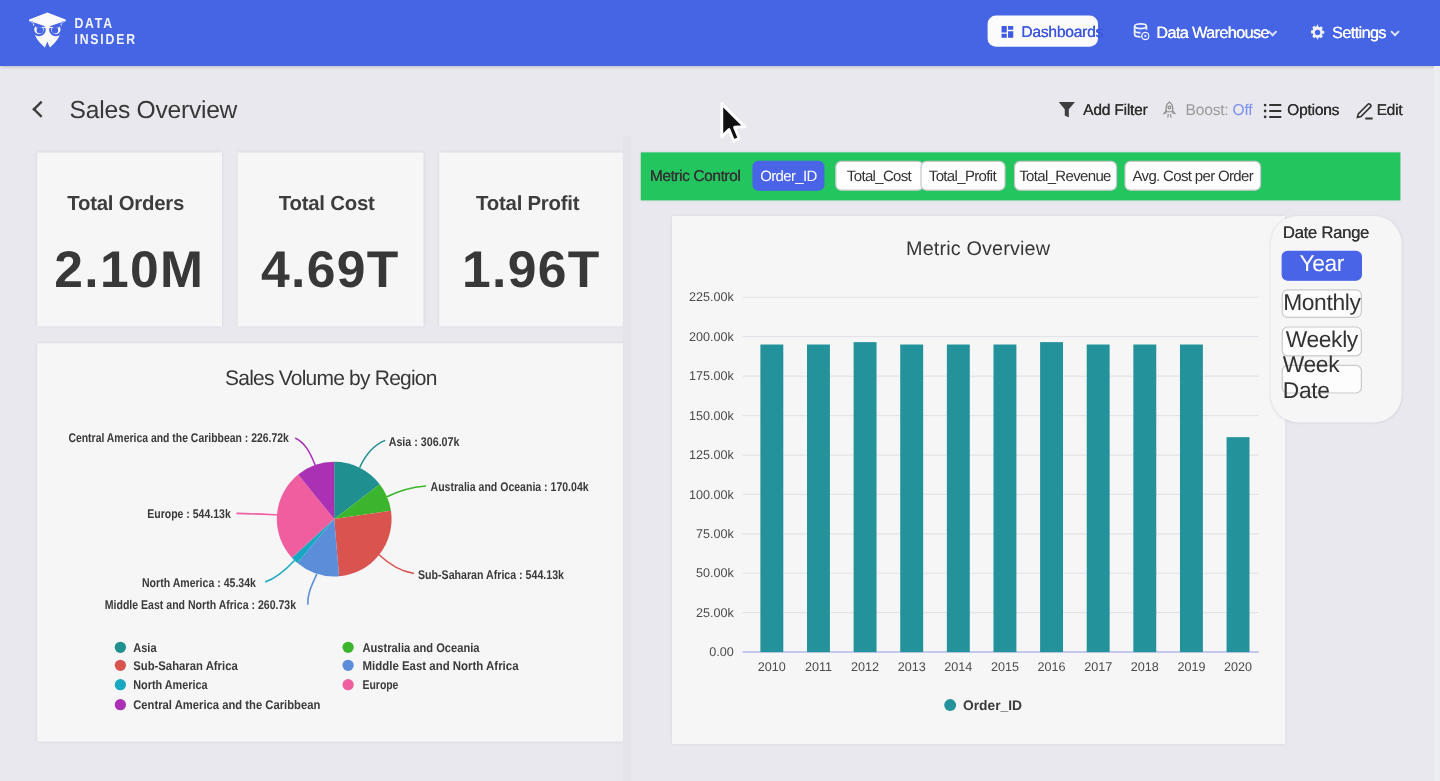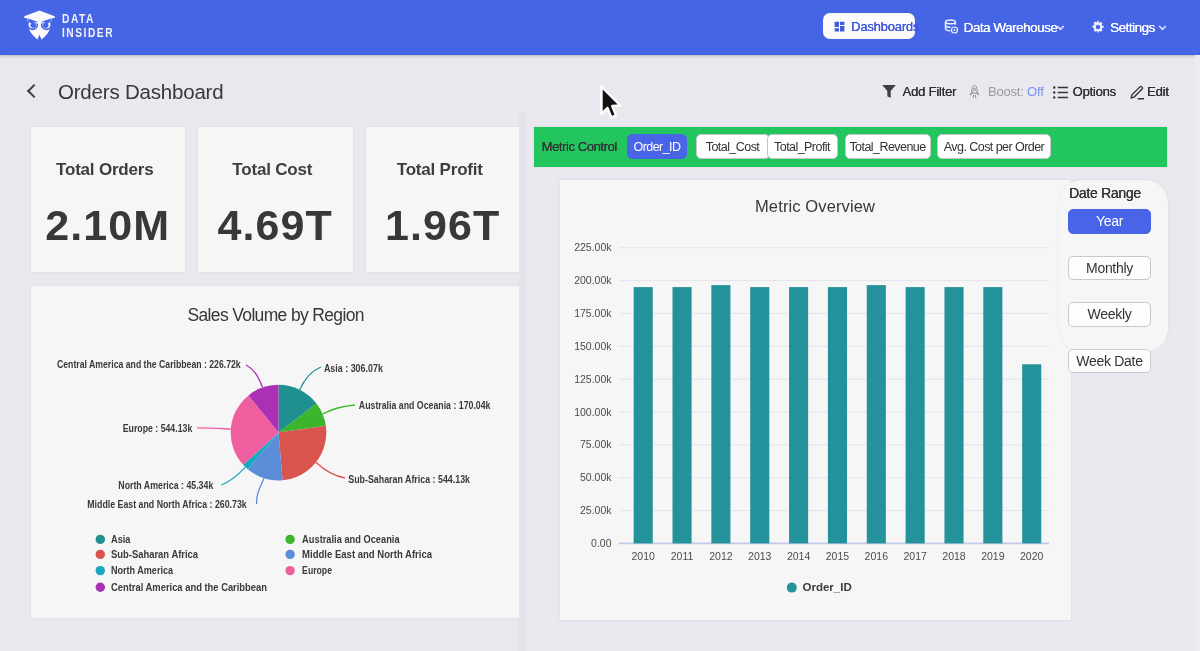--- a/index.html
+++ b/index.html
@@ -37,23 +37,23 @@
   .metricbar .cap { position:absolute; left:7.5px; top:12px; font-size:13px; color:#343434; letter-spacing:-0.4px;
                     text-shadow:0.2px 0 0 #343434; }
   .mbtn { position:absolute; top:7.5px; height:25px; border-radius:5px; border:1px solid #c6c6c8;
           background:#fff; color:#323232; font-size:12.5px; letter-spacing:-0.55px;
           display:flex; align-items:center; justify-content:center; white-space:nowrap; }
   .mbtn.sel { background:#4a64e8; border-color:#4a64e8; color:#fff; }
   
   .datecard { left:1059px; top:180px; width:108.5px; height:172px; padding:5px 9px;border-radius:23px; }
   .datecard .cap { font-size:14px; line-height:16px; color:#333; margin:0 0 8px 1px; letter-spacing:-0.3px;
                    text-shadow:0.2px 0 0 #333; }
-  .dbtn { width:83px; height:24.5px; border-radius:5px; border:1px solid #c9c9cb; background:#fdfdfd;
-          color:#333; font-size:14px; letter-spacing:-0.3px; display:flex; align-items:center;
-          justify-content:center; margin-bottom:22px; }
+  .dbtn { width:67px; height:24.5px; border-radius:5px; border:1px solid #c9c9cb; background:#fdfdfd;
+          color:#333; font-size:19px; letter-spacing:-0.3px; display:flex; align-items:center;
+          justify-content:center; margin-bottom:7px; }
   .dbtn.sel { background:#4a64e8; border-color:#4a64e8; color:#fff; }
 </style>
 </head>
 <body>
 
 <div class="header">
   <svg width="31" height="34" viewBox="0 0 31 34" style="position:absolute;left:24px;top:10px">
 
     <path d="M3.6 7.5 C3.6 17 5.2 22 11.2 27.5 C12.8 28.9 14 30.5 15.5 32.8 C17 30.5 18.2 28.9 19.8 27.5 C25.8 22 27.4 17 27.4 7.5 Z" fill="#fbfbfd"></path>
 
@@ -96,21 +96,21 @@
   <div class="chev" style="left:1056.5px"></div>
 
   <svg width="14" height="14" viewBox="0 0 24 24" style="position:absolute;left:1091px;top:20px">
     <path fill="#eef1fc" fill-rule="evenodd" d="M12 8.2a3.8 3.8 0 1 0 0 7.6 3.8 3.8 0 0 0 0-7.6zm9.4 5.7.1-1.9-.1-1.9-2.5-.5a7 7 0 0 0-.7-1.7l1.4-2.1-2.7-2.7-2.1 1.4a7 7 0 0 0-1.7-.7L12.6.6h-1.2l-.5 2.5a7 7 0 0 0-1.7.7L7.1 2.4 4.4 5.1l1.4 2.1a7 7 0 0 0-.7 1.7l-2.5.5v3.8l2.5.5a7 7 0 0 0 .7 1.7l-1.4 2.1 2.7 2.7 2.1-1.4a7 7 0 0 0 1.7.7l.5 2.5h1.2l.5-2.5a7 7 0 0 0 1.7-.7l2.1 1.4 2.7-2.7-1.4-2.1a7 7 0 0 0 .7-1.7z"></path>
   </svg>
   <div class="hdr-item" style="left:1110px">Settings</div>
   <div class="chev" style="left:1158.5px"></div>
 </div>
 
 <div class="back"></div>
-<div class="pagetitle">Orders Dashboard</div>
+<div class="pagetitle">Sales Overview</div>
 
 <svg width="14" height="13" viewBox="0 0 24 23" style="position:absolute;left:882px;top:85px">
   <path fill="#3f3f3f" d="M0 0h24l-9 10.8V23l-6-3.2v-9z"></path>
 </svg>
 <div class="tb-item" style="left:902.5px">Add Filter</div>
 
 <svg width="15" height="16" viewBox="0 0 22 24" style="position:absolute;left:967px;top:84px">
   <g fill="none" stroke="#8f8f8f" stroke-width="1.5">
     <path d="M11 1.5c3.6 2.8 5 7.5 3.6 12.2H7.4C6 9 7.4 4.3 11 1.5z"></path>
     <path d="M7.6 11.5 4.2 15.8l3.4-.9M14.4 11.5l3.4 4.3-3.4-.9"></path>

